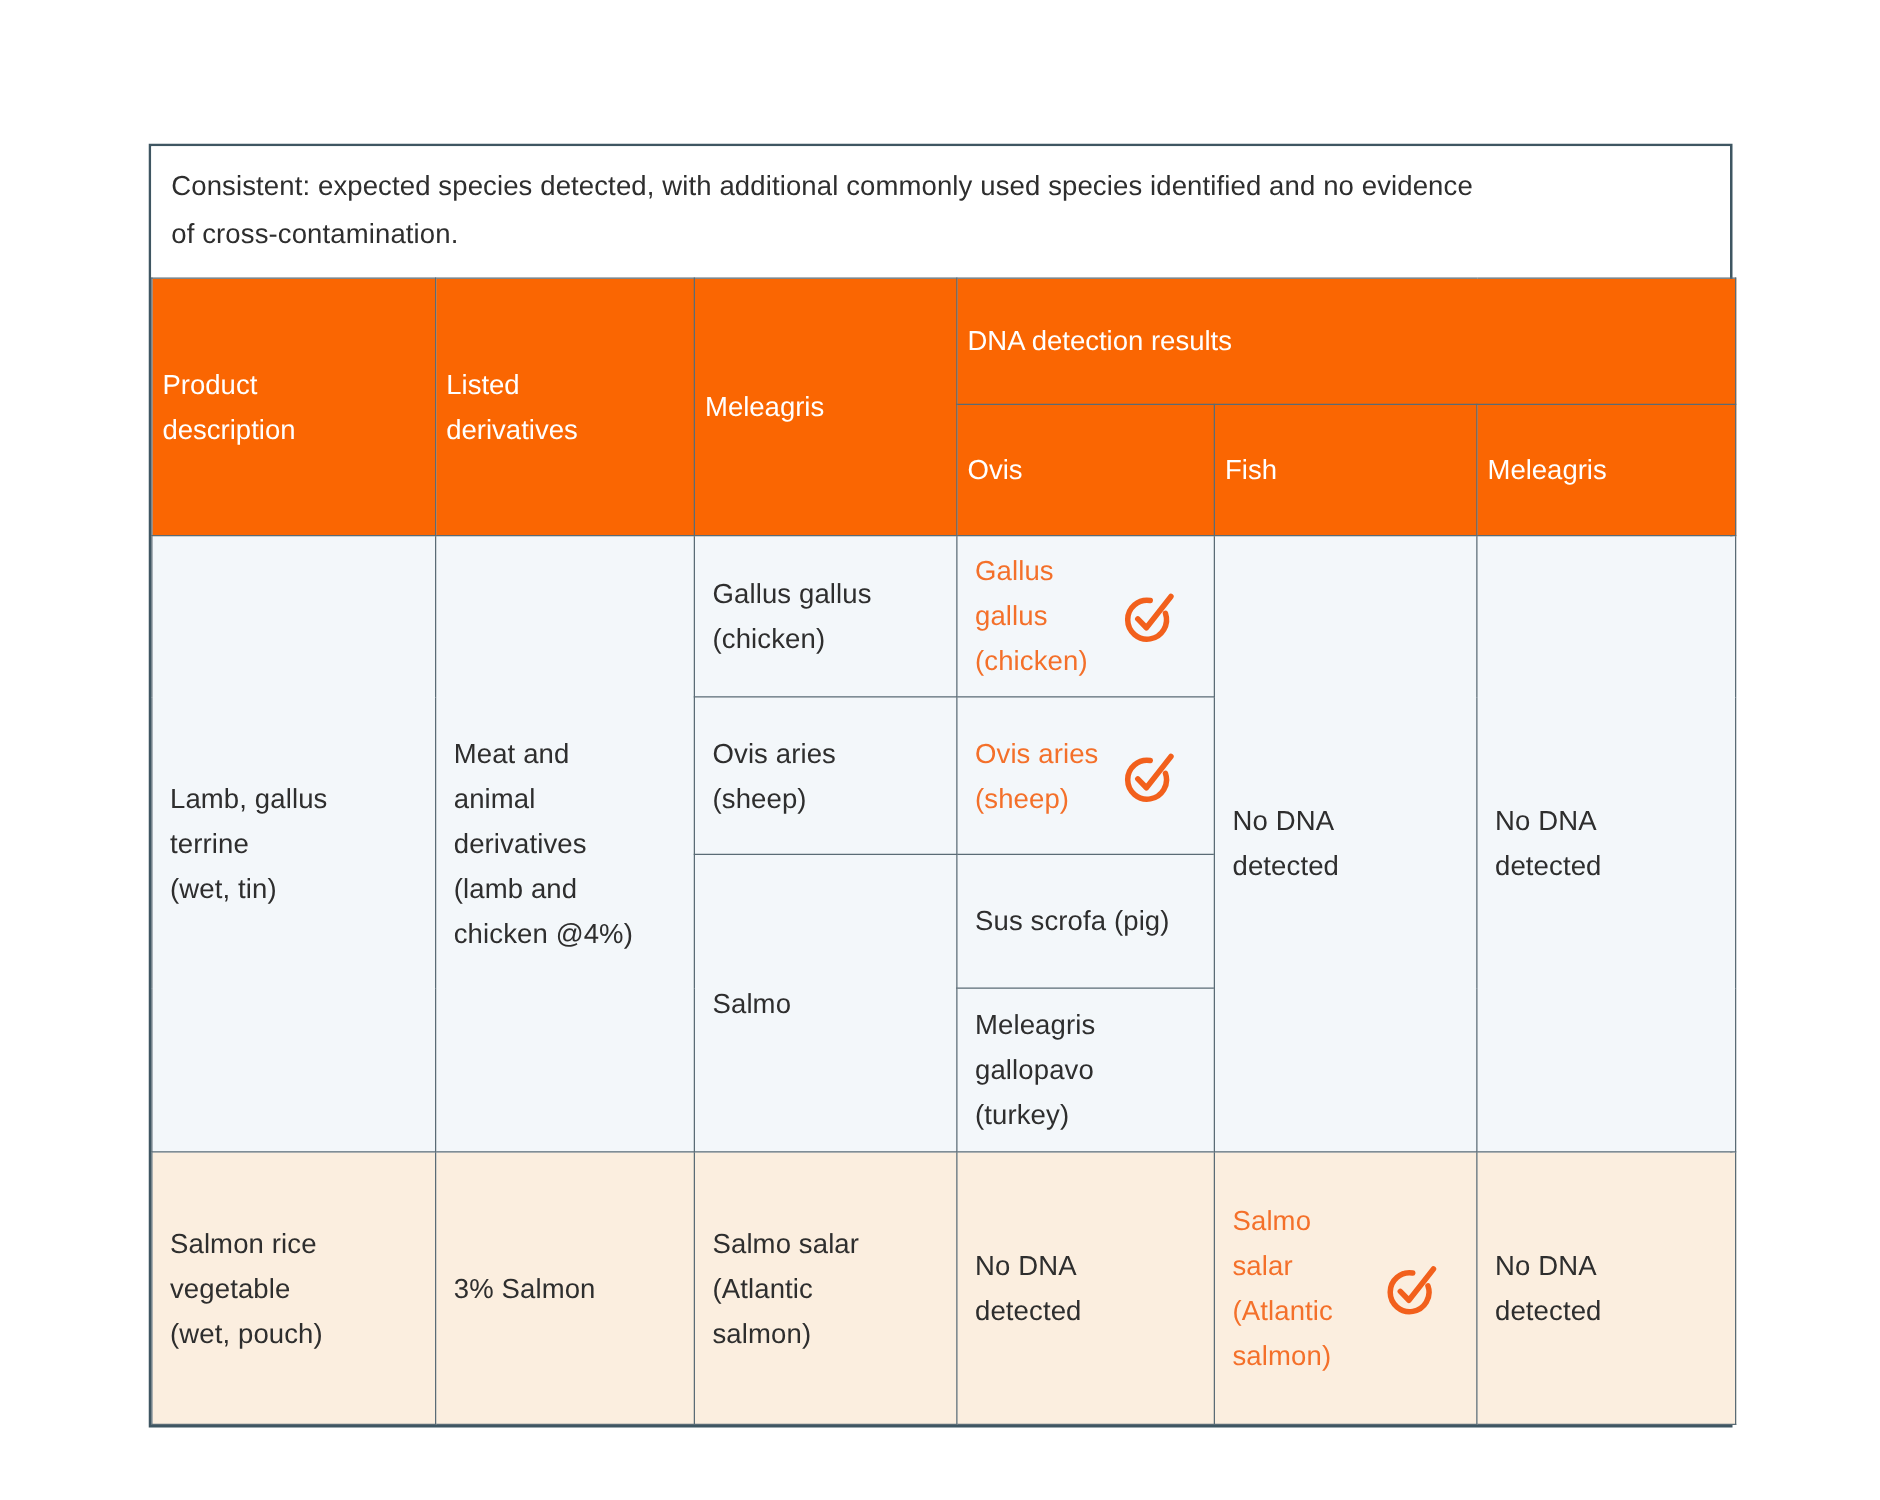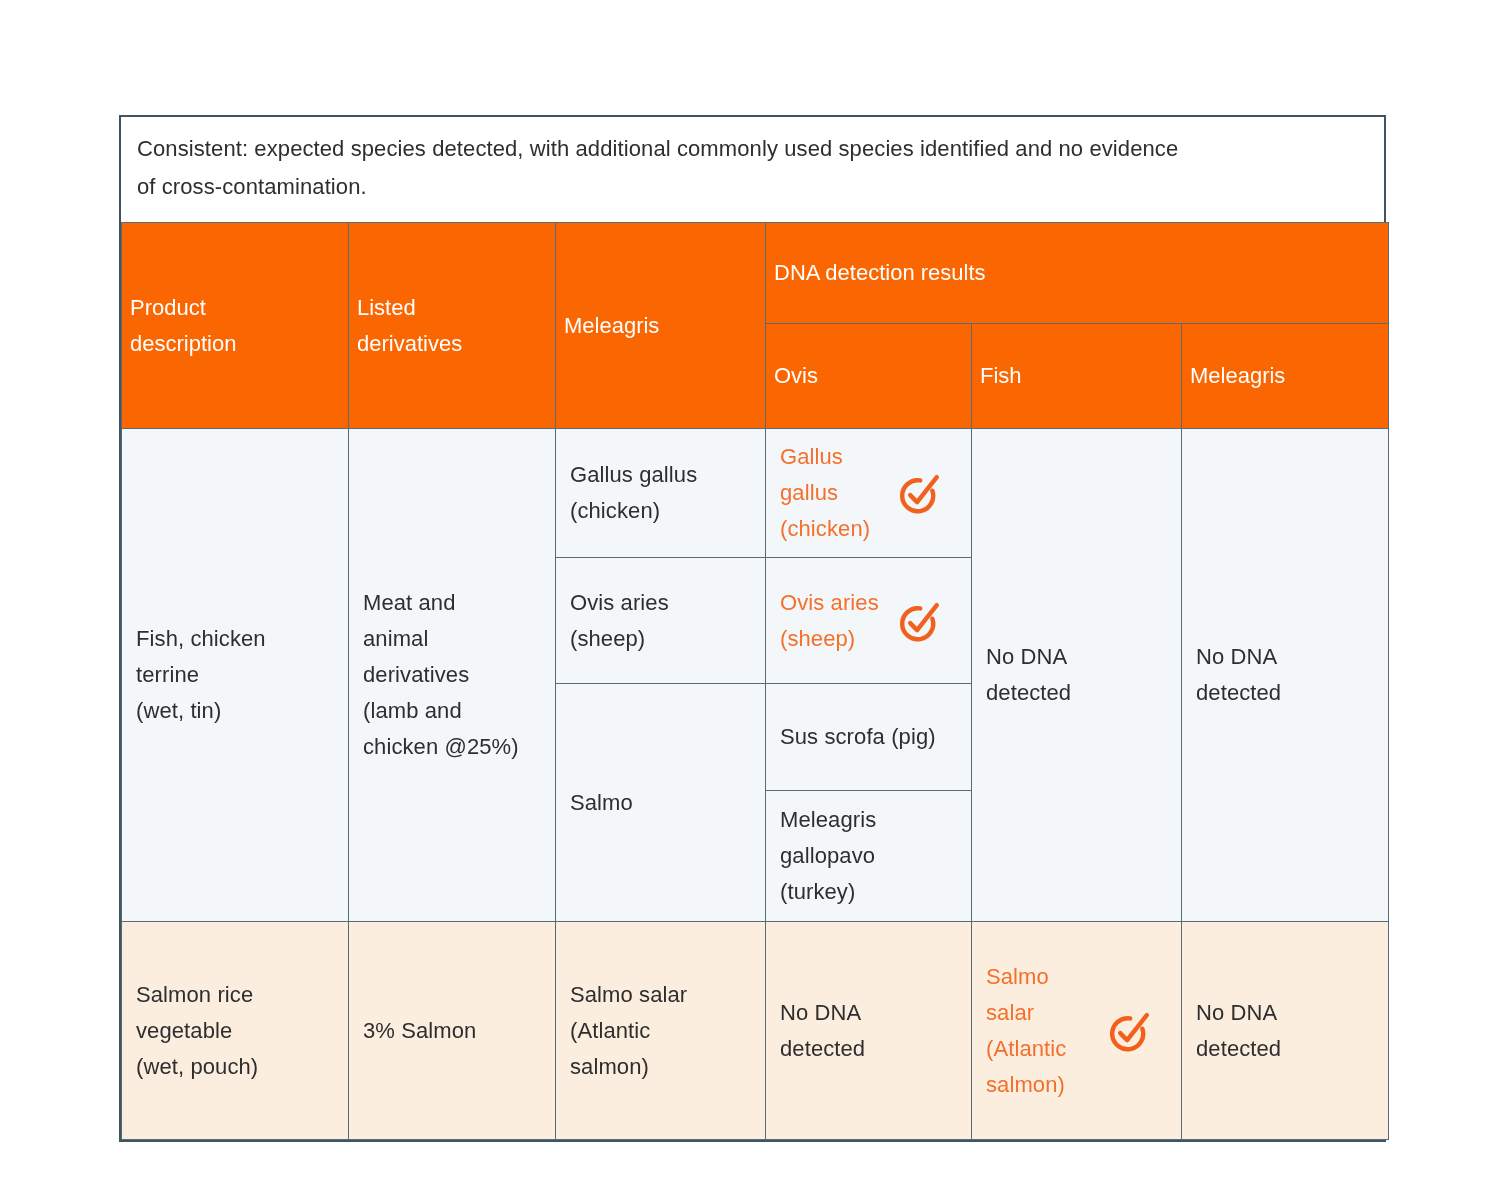--- a/index.html
+++ b/index.html
@@ -89,28 +89,28 @@
         <th colspan="3">DNA detection results</th>
       </tr>
       <tr class="hB">
         <th>Ovis</th>
         <th>Fish</th>
         <th>Meleagris</th>
       </tr>
     </thead>
     <tbody>
       <tr class="r1a">
-        <td class="light pre" rowspan="4">Fish, chicken
+        <td class="light pre" rowspan="4">Lamb, gallus
 terrine
 (wet, tin)</td>
         <td class="light pre" rowspan="4">Meat and
 animal
 derivatives
 (lamb and
-chicken @25%)</td>
+chicken @4%)</td>
         <td class="light pre">Gallus gallus
 (chicken)</td>
         <td class="light">
           <div class="detected-wrap">
             <span class="label accent">Gallus gallus
 (chicken)</span>
             <svg class="check-icon" viewBox="0 0 48 48" aria-hidden="true">
               <path d="M24.2 10.9 A16.2 16.2 0 1 0 36.9 21.6"></path>
               <path d="M13.8 26.2 L21 33.6 L41.5 7.5"></path>
             </svg>

